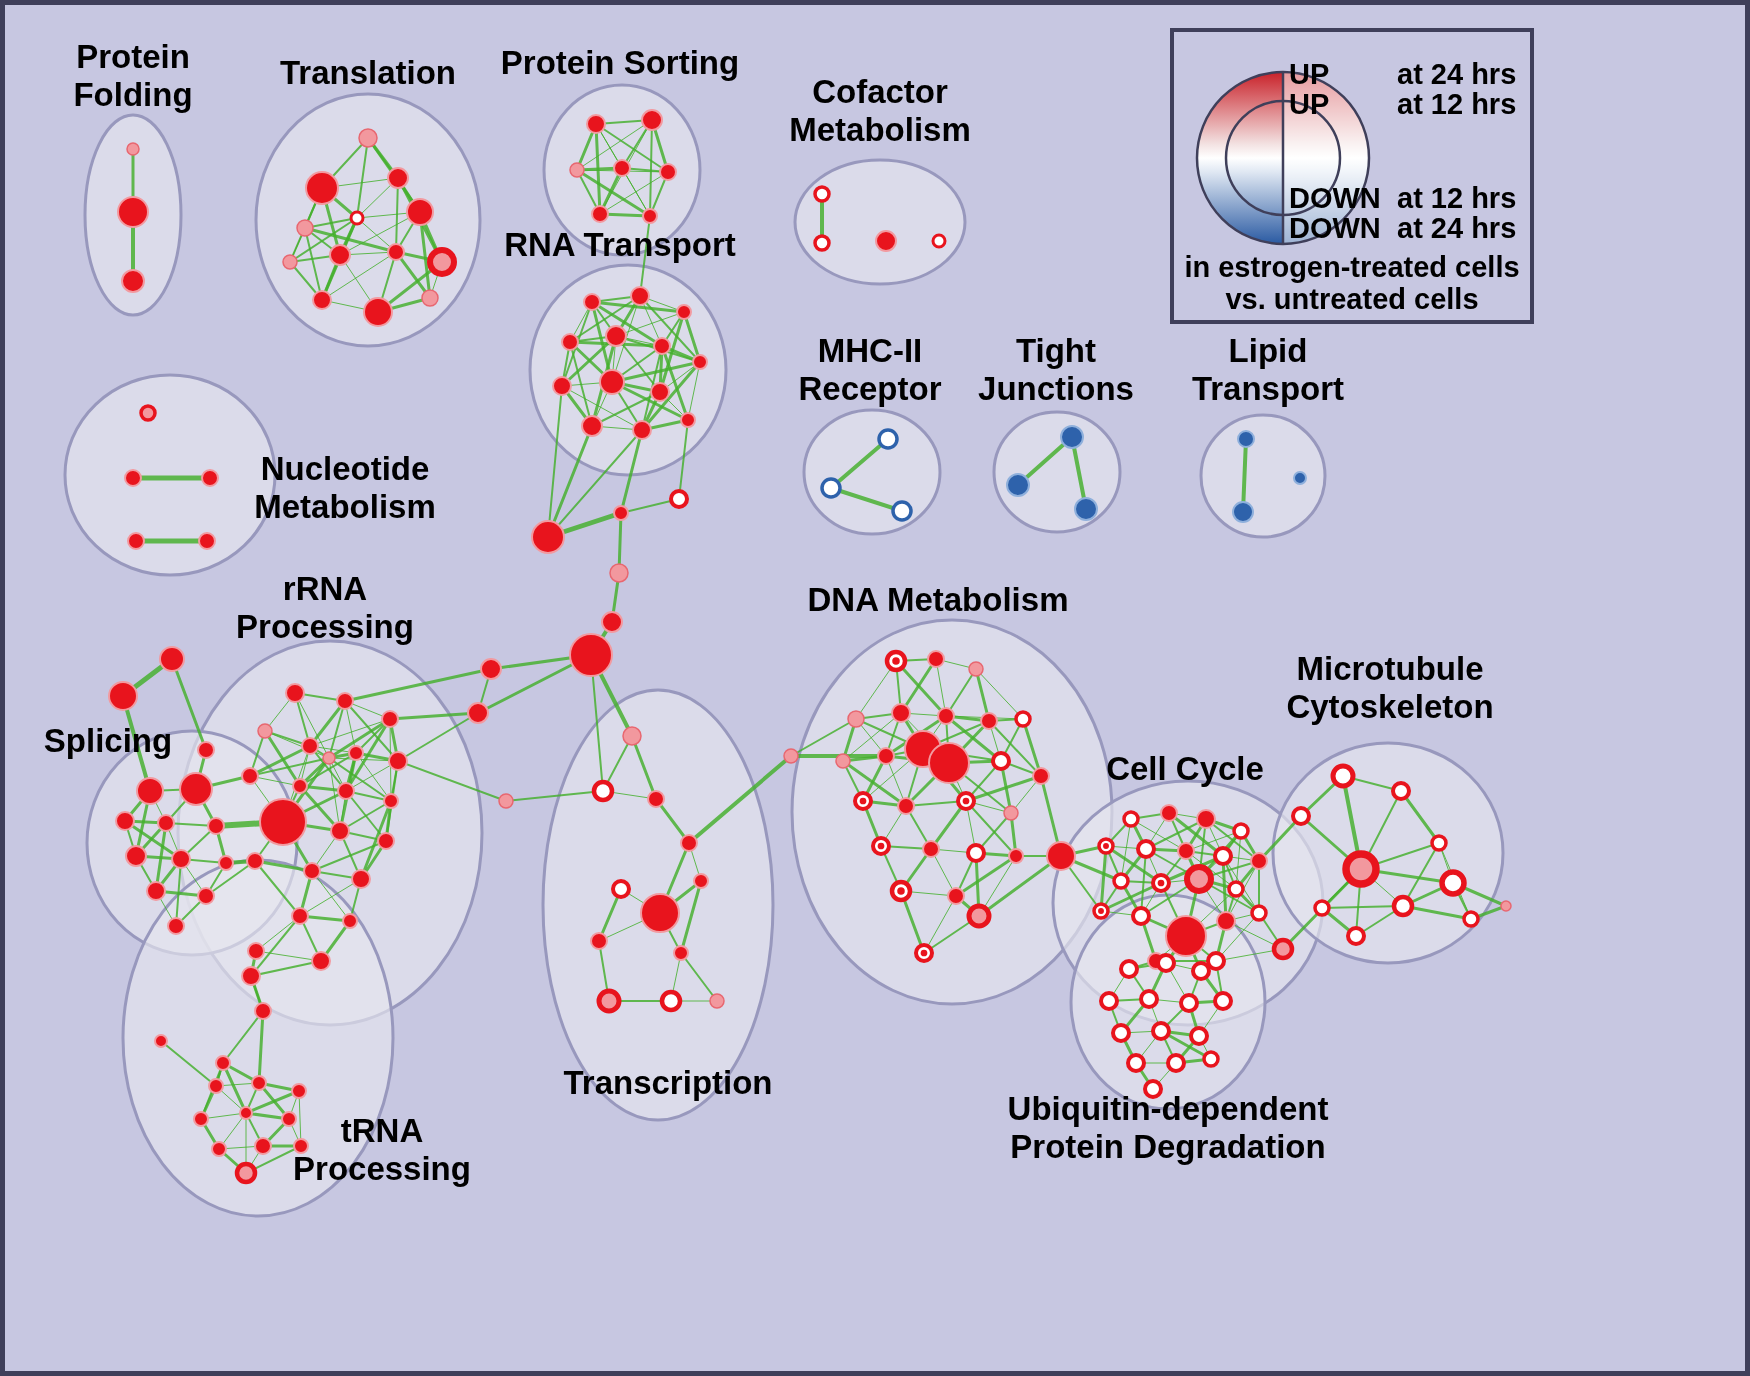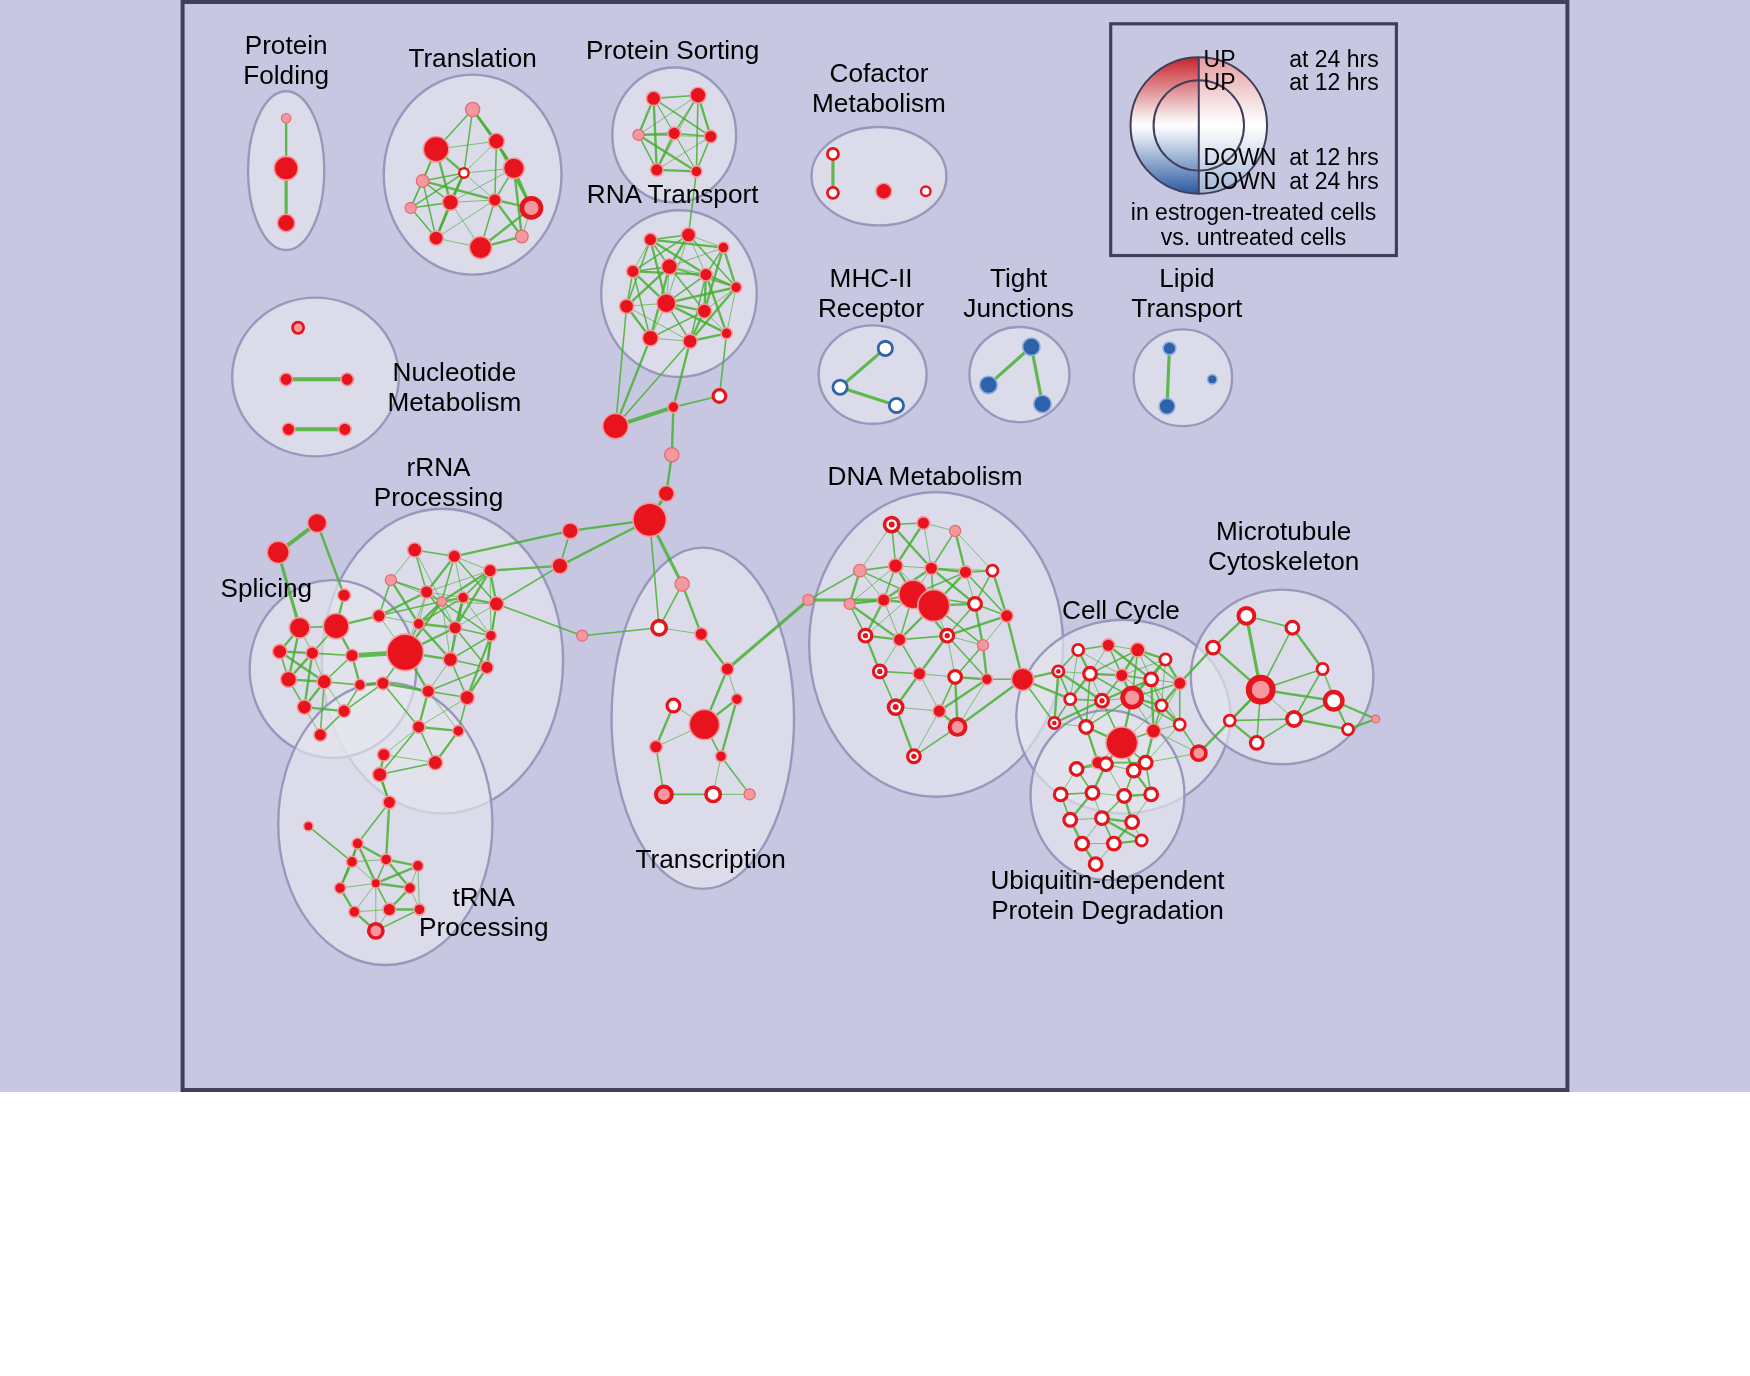--- a/index.html
+++ b/index.html
@@ -1,16 +1,16 @@
 <!DOCTYPE html>
 <html><head>
 <meta charset="utf-8">
 <style>
   html,body{margin:0;padding:0;background:#ffffff;}
-  .figure{position:relative;width:1750px;height:1092px;overflow:hidden;}
+  .figure{position:relative;width:1750px;height:1376px;overflow:hidden;font-weight:bold;}
   svg{display:block;width:100%;height:100%;}
   text{font-family:"Liberation Sans",sans-serif;}
 </style>
 </head>
 <body>
 
 <div class="figure">
   <svg id="net-svg" viewBox="0 0 1750 1376" preserveAspectRatio="xMidYMid meet" style="background: rgb(199, 199, 225);">
       <g>
         <ellipse cx="133" cy="215" rx="48" ry="100" fill="#e6e6ee" fill-opacity="0.65" stroke="#9898bd" stroke-width="3"></ellipse>

